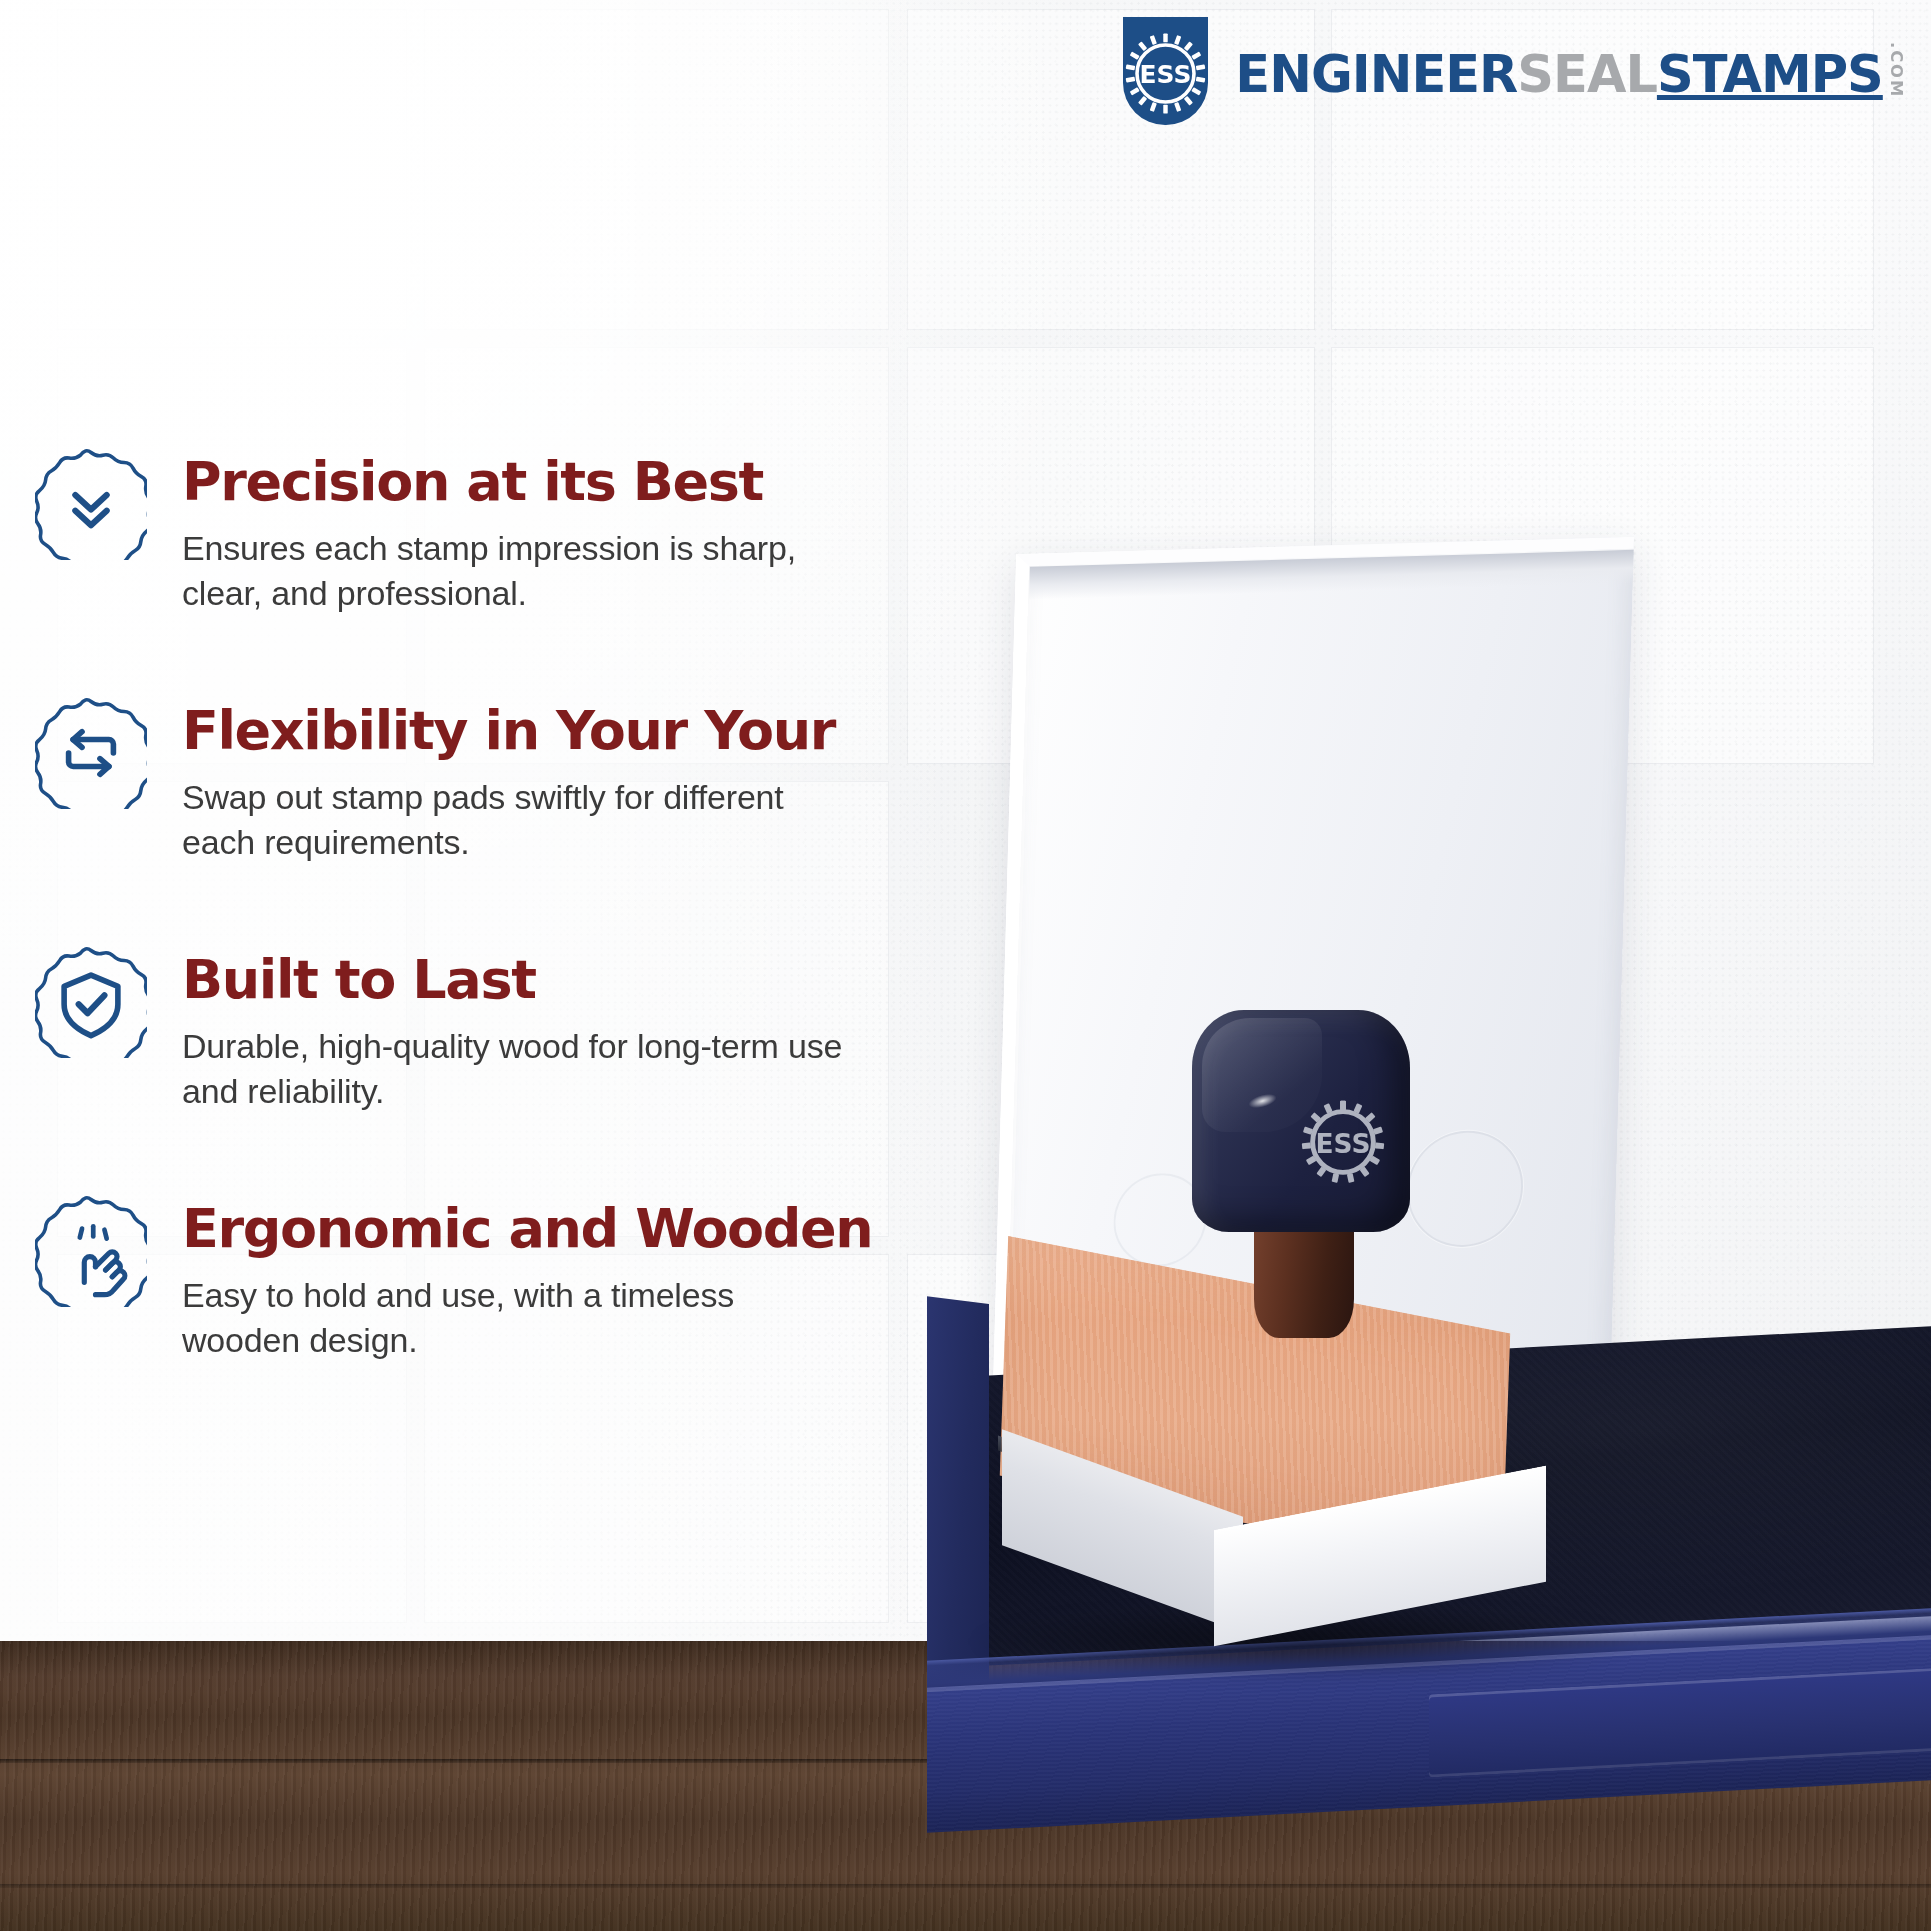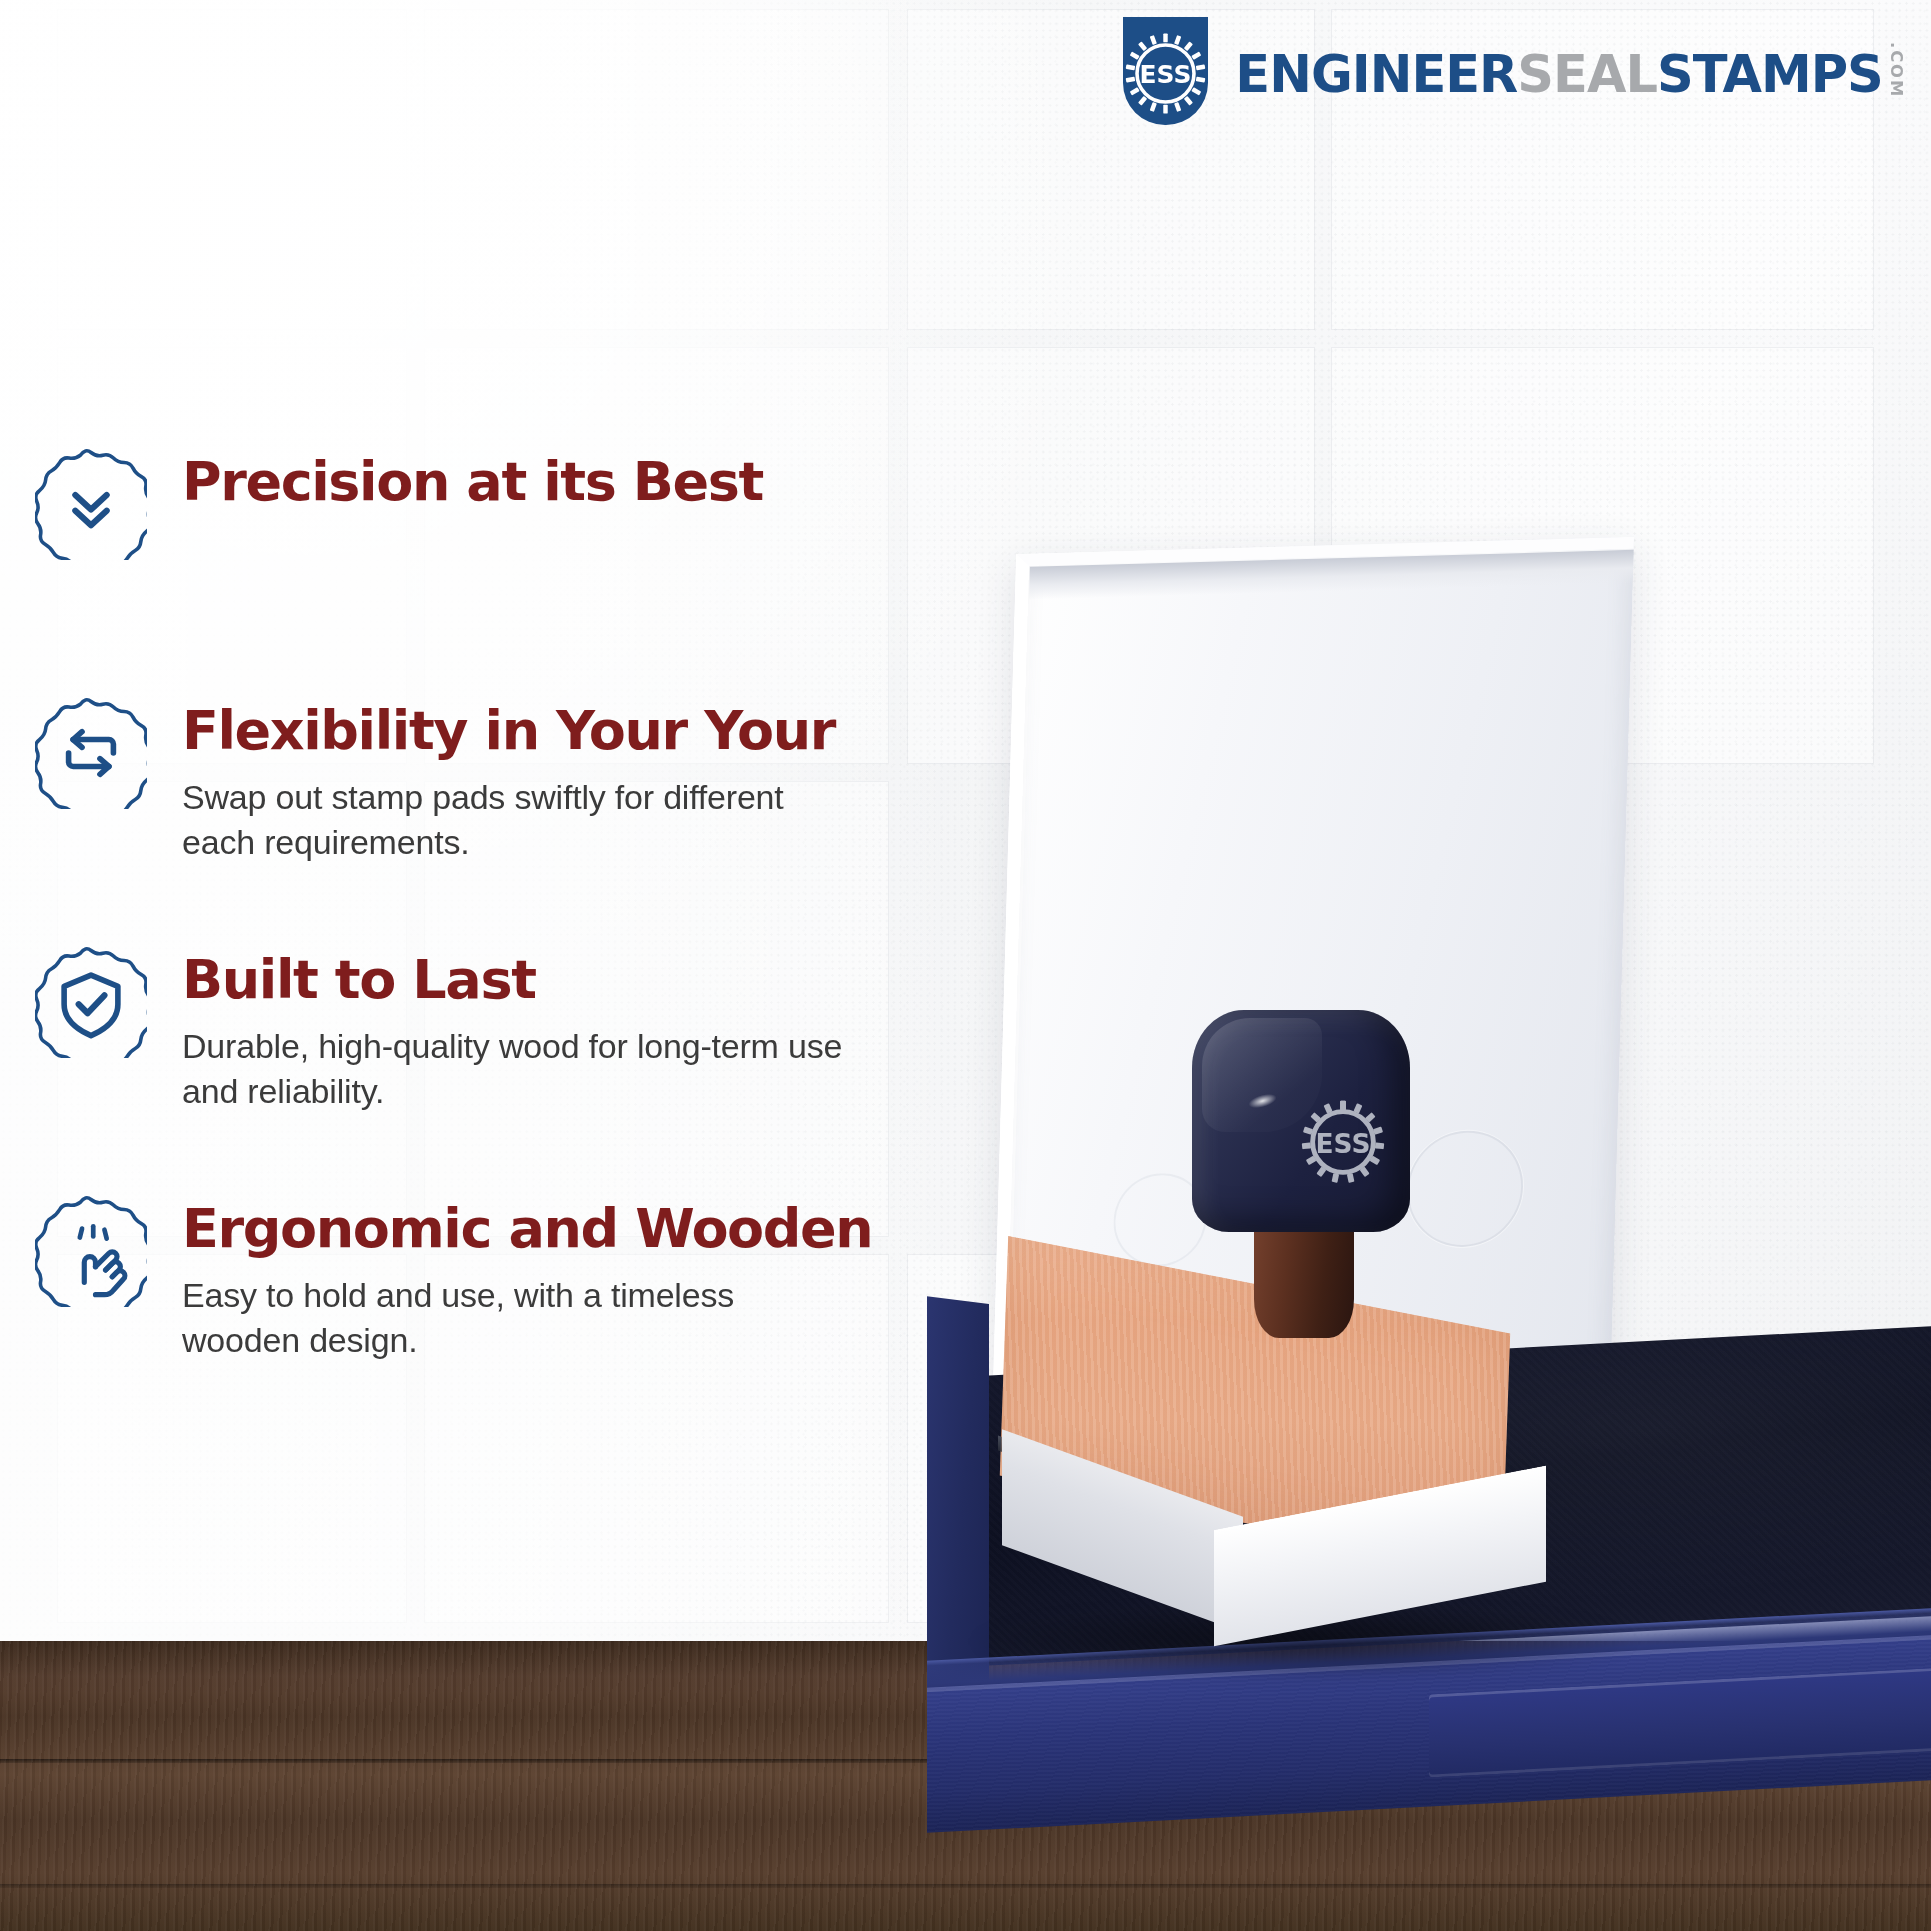--- a/index.html
+++ b/index.html
@@ -84,21 +84,21 @@
     border-radius:0 0 42px 42px;
   }
   .logo-gear { position:absolute; left:11.6px; top:11.6px; width:89px; height:89px; }
   .logo-text {
     display:flex; align-items:flex-end; gap:0;
     font-family:"DejaVu Sans", sans-serif;
     font-weight:800; font-size:51px; letter-spacing:-1px; line-height:1;
   }
   .lt-a { color:#1d4e87; }
   .lt-b { color:#a7a9ac; }
-  .lt-c { color:#1d4e87; }
+  .lt-c { color:#1d4e87;text-decoration:underline; }
   .lt-dot {
     writing-mode:vertical-rl; color:#a7a9ac; font-size:16.4px;
     font-weight:700; letter-spacing:1.9px; margin-left:4.8px; margin-bottom:1.9px;
   }
 
   
   .features { position:absolute; left:35px; top:454px; width:898px; }
   .feature { position:relative; min-height:164px; margin-bottom:85px; padding-left:147px; }
   .feature:last-child { margin-bottom:0; }
   .f-icon { position:absolute; left:0; top:-5.8px; width:112px; height:112px; }
@@ -382,20 +382,21 @@
 
   <div class="features">
 
     <div class="feature">
       <svg class="f-icon" viewBox="0 0 100 100">
         <path d="M50 4 q5 4 10.5 2.5 5.5-1.5 9.5 2.5 4 4 9.5 4 5.5 0 8 5 2.5 5 7.5 7.5 5 2.5 4 8.5-1 6 2.5 10.5 3.5 4.5 1 9.5-2.5 5 0 10.5 2.5 5.5-2.5 9.5-5 4-5.5 9.5-.5 5.5-5 8-4.5 2.5-7.5 7.5-3 5-8.5 4-5.5-1-10 2.5-4.5 3.5-9.5 1-5-2.5-10.5 0-5.5 2.5-9.5-2.5-4-5-9.5-5.5-5.5-.5-8-5-2.5-4.5-7.5-7.5-5-3-4-8.5 1-5.5-2.5-10-3.5-4.5-1-9.5 2.5-5 0-10.5-2.5-5.5 2.5-9.5 5-4 5.5-9.5.5-5.5 5-8 4.5-2.5 7.5-7.5 3-5 8.5-4 5.5 1 10-2.5Q45 0 50 4z" fill="none" stroke="#1e4f87" stroke-width="3.2" stroke-linejoin="round"></path>
         <polyline points="36,42 50,55 64,42" fill="none" stroke="#1e4f87" stroke-width="5.5" stroke-linecap="round" stroke-linejoin="round"></polyline>
         <polyline points="36,56 50,69 64,56" fill="none" stroke="#1e4f87" stroke-width="5.5" stroke-linecap="round" stroke-linejoin="round"></polyline>
       </svg>
       <div class="f-head">Precision at its Best</div>
+      <div class="f-body">Ensures each stamp impression is sharp, clear, and professional.</div>
     </div>
 
     <div class="feature">
       <svg class="f-icon" viewBox="0 0 100 100">
         <path d="M50 4 q5 4 10.5 2.5 5.5-1.5 9.5 2.5 4 4 9.5 4 5.5 0 8 5 2.5 5 7.5 7.5 5 2.5 4 8.5-1 6 2.5 10.5 3.5 4.5 1 9.5-2.5 5 0 10.5 2.5 5.5-2.5 9.5-5 4-5.5 9.5-.5 5.5-5 8-4.5 2.5-7.5 7.5-3 5-8.5 4-5.5-1-10 2.5-4.5 3.5-9.5 1-5-2.5-10.5 0-5.5 2.5-9.5-2.5-4-5-9.5-5.5-5.5-.5-8-5-2.5-4.5-7.5-7.5-5-3-4-8.5 1-5.5-2.5-10-3.5-4.5-1-9.5 2.5-5 0-10.5-2.5-5.5 2.5-9.5 5-4 5.5-9.5.5-5.5 5-8 4.5-2.5 7.5-7.5 3-5 8.5-4 5.5 1 10-2.5Q45 0 50 4z" fill="none" stroke="#1e4f87" stroke-width="3.2" stroke-linejoin="round"></path>
         <path d="M34 38 h32 a4 4 0 0 1 4 4 v8" fill="none" stroke="#1e4f87" stroke-width="5" stroke-linecap="round" stroke-linejoin="round"></path>
         <polyline points="42,31 34,38 42,45" fill="none" stroke="#1e4f87" stroke-width="5" stroke-linecap="round" stroke-linejoin="round"></polyline>
         <path d="M66 62 h-32 a4 4 0 0 1 -4 -4 v-8" fill="none" stroke="#1e4f87" stroke-width="5" stroke-linecap="round" stroke-linejoin="round"></path>
         <polyline points="58,55 66,62 58,69" fill="none" stroke="#1e4f87" stroke-width="5" stroke-linecap="round" stroke-linejoin="round"></polyline>
       </svg>

